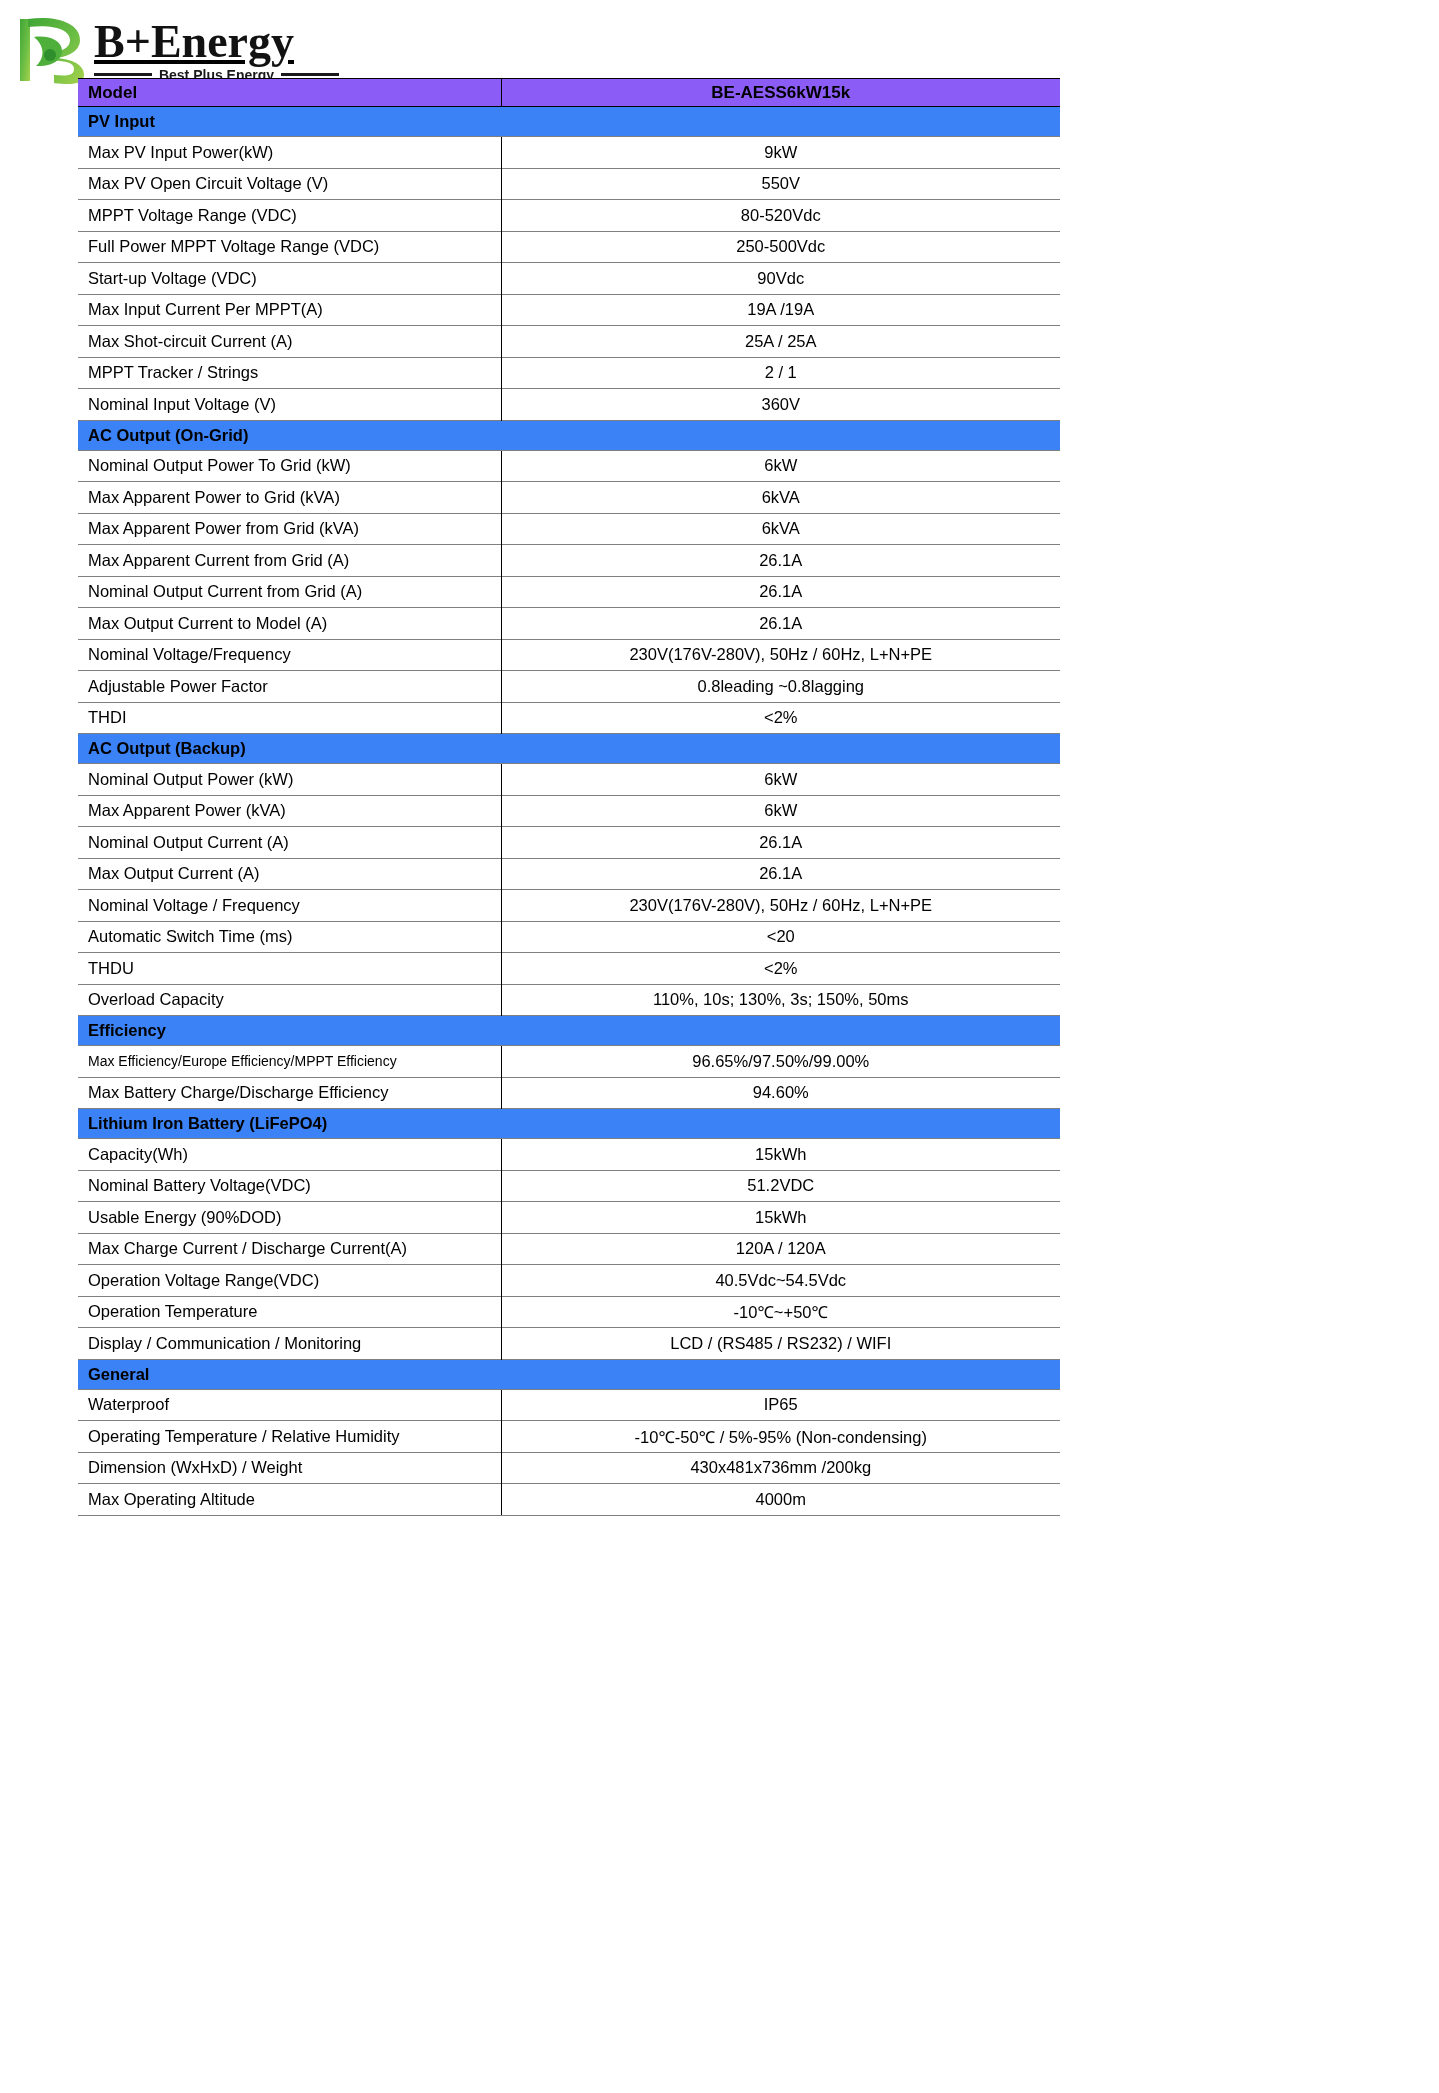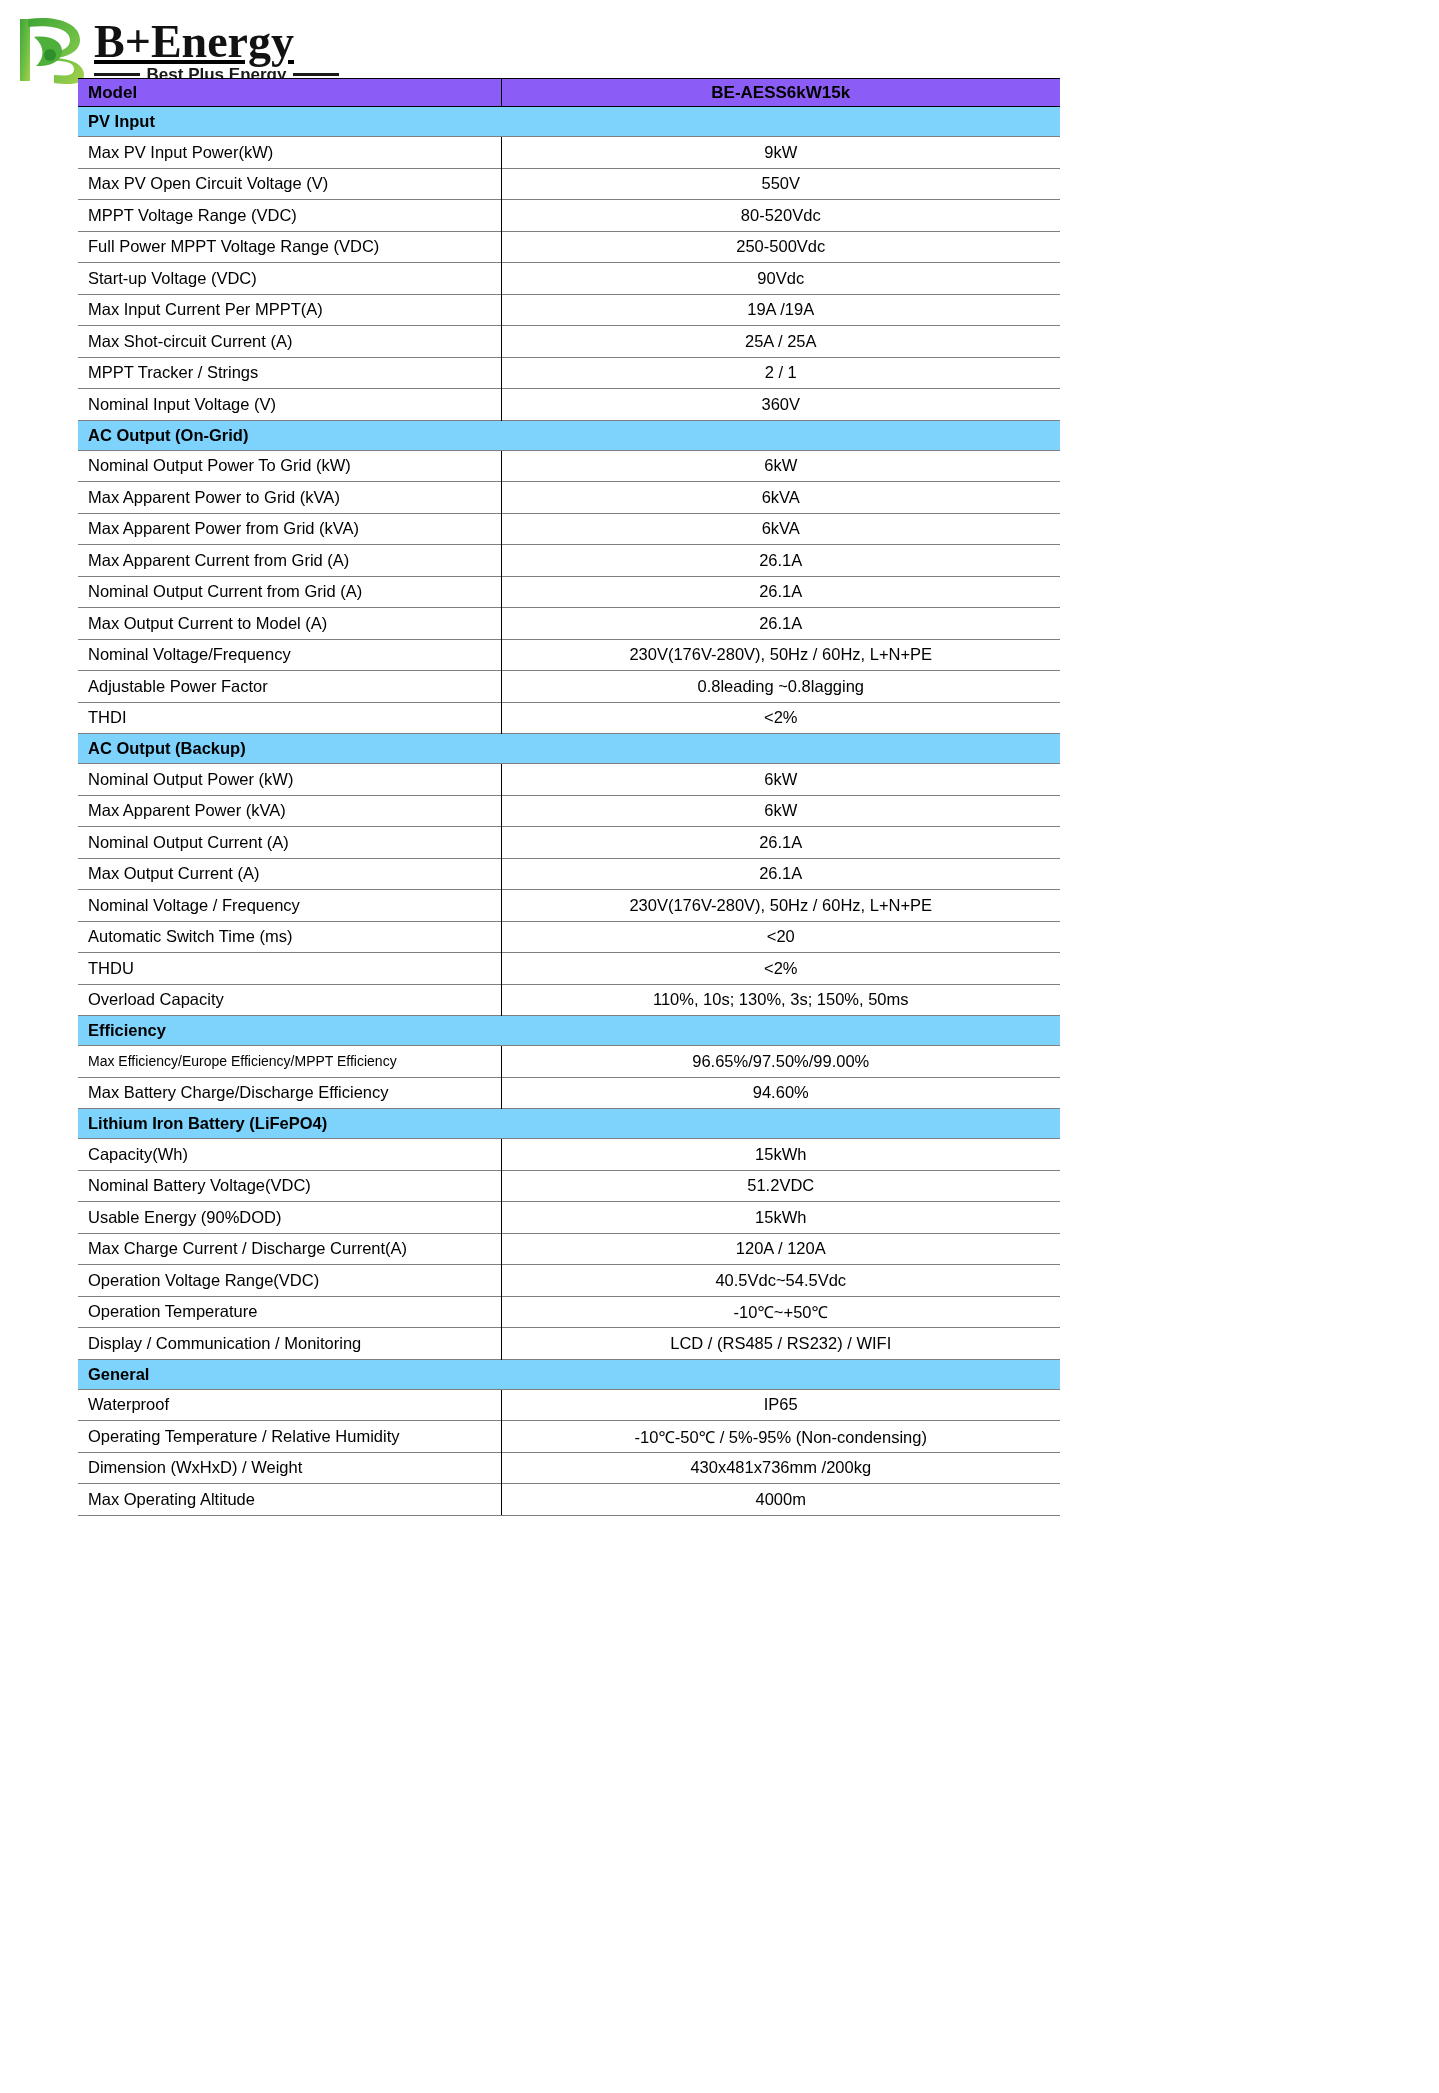--- a/index.html
+++ b/index.html
@@ -63,21 +63,21 @@
     width: 245px;
   }
   .logo-rule {
     flex: 1 1 auto;
     height: 3px;
     background: #1a1a1a;
   }
   .logo-tagline {
     font-family: "Liberation Sans", sans-serif;
     font-weight: bold;
-    font-size: 17px;
+    font-size: 14px;
     line-height: 14px;
     color: #1a1a1a;
     white-space: nowrap;
   }
 
   
   .spec-table {
     position: absolute;
     left: 78px;
     top: 78px;
@@ -101,21 +101,21 @@
     height: 28px;
     font-weight: bold;
     font-size: 17px;
     border-top: 1.6px solid #000;
     border-bottom: 1.6px solid #000;
   }
   tr.r-header td.label { padding-left: 10px; text-align: left; }
   tr.r-header td.value { text-align: center; border-left: 1.3px solid #000; }
 
   tr.r-section td {
-    background: #7dd3fc;
+    background: #3b82f6;
     height: 30px;
     font-weight: bold;
     font-size: 16.5px;
     border-top: 1.1px solid #7f7f7f;
     border-bottom: 1.1px solid #7f7f7f;
   }
   tr.r-section td.label { padding-left: 10px; text-align: left; }
 
   tr.r-data td {
     height: 31.5px;

